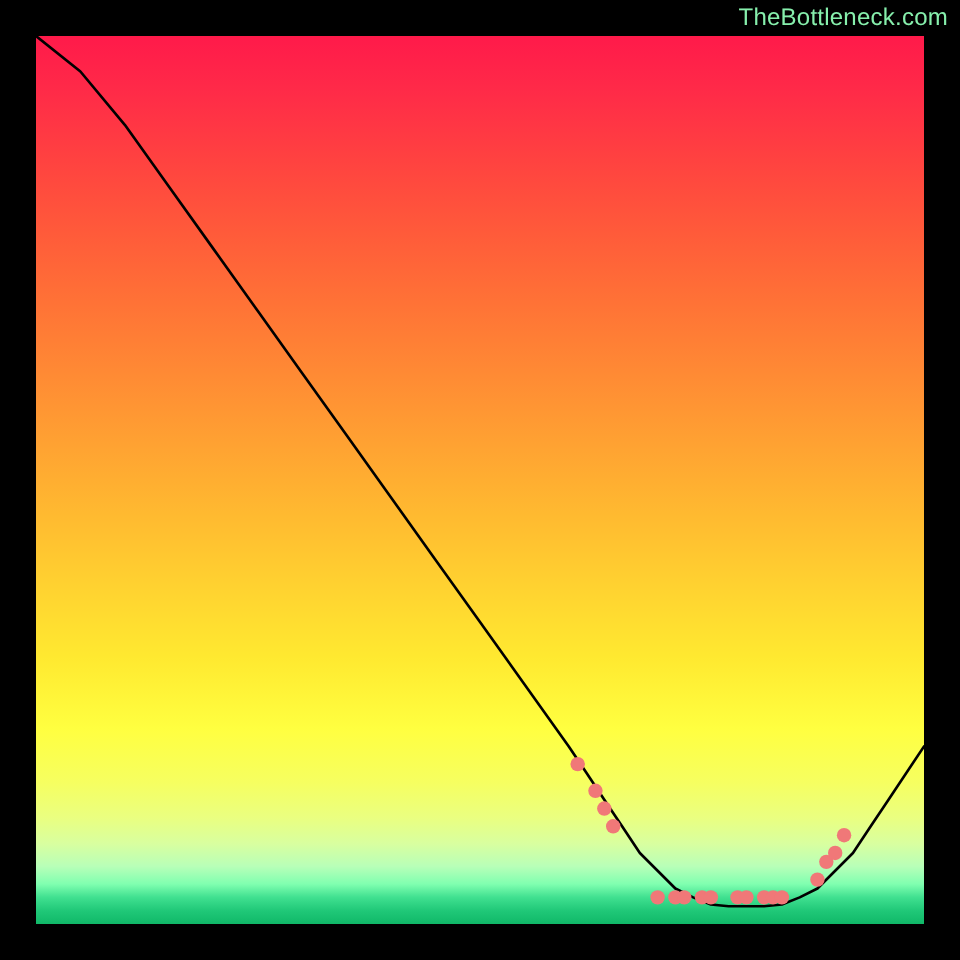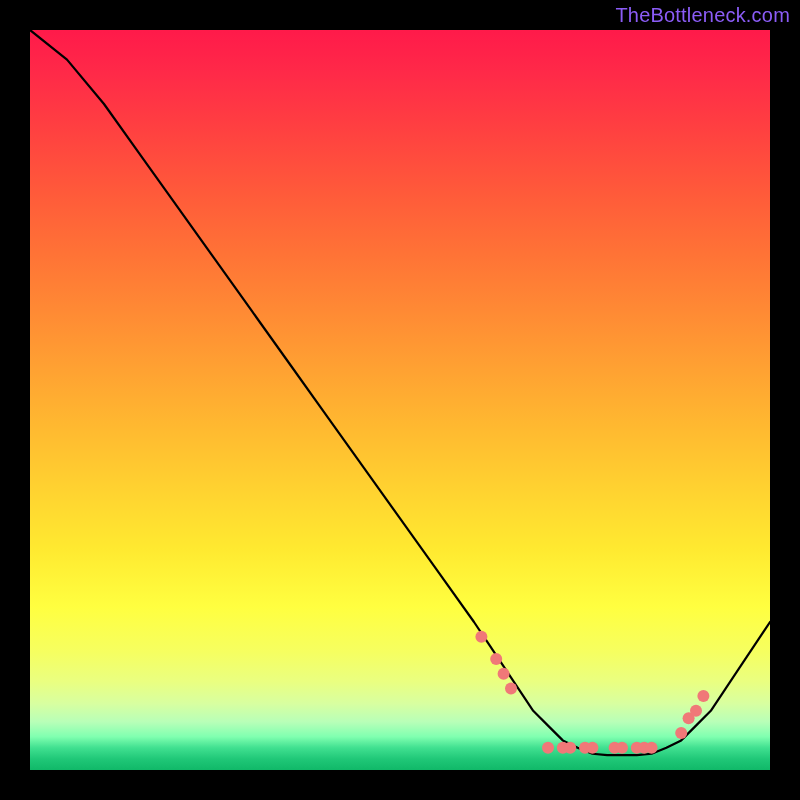--- a/index.html
+++ b/index.html
@@ -4,21 +4,21 @@
 <style>
   * { margin: 0; padding: 0; box-sizing: border-box; }
   html, body { width: 800px; height: 800px; background: #000; overflow: hidden; }
   .wrap { position: relative; width: 800px; height: 800px; }
   .attribution {
     position: absolute;
     top: 4px;
     right: 10px;
     font-family: Arial, Helvetica, sans-serif;
     font-size: 20px;
-    color: #8b5cf6;
+    color: #86efac;
     z-index: 10;
     letter-spacing: 0.2px;
   }
   .plot {
     position: absolute;
     left: 30px;
     top: 30px;
     width: 740px;
     height: 740px;
   }

